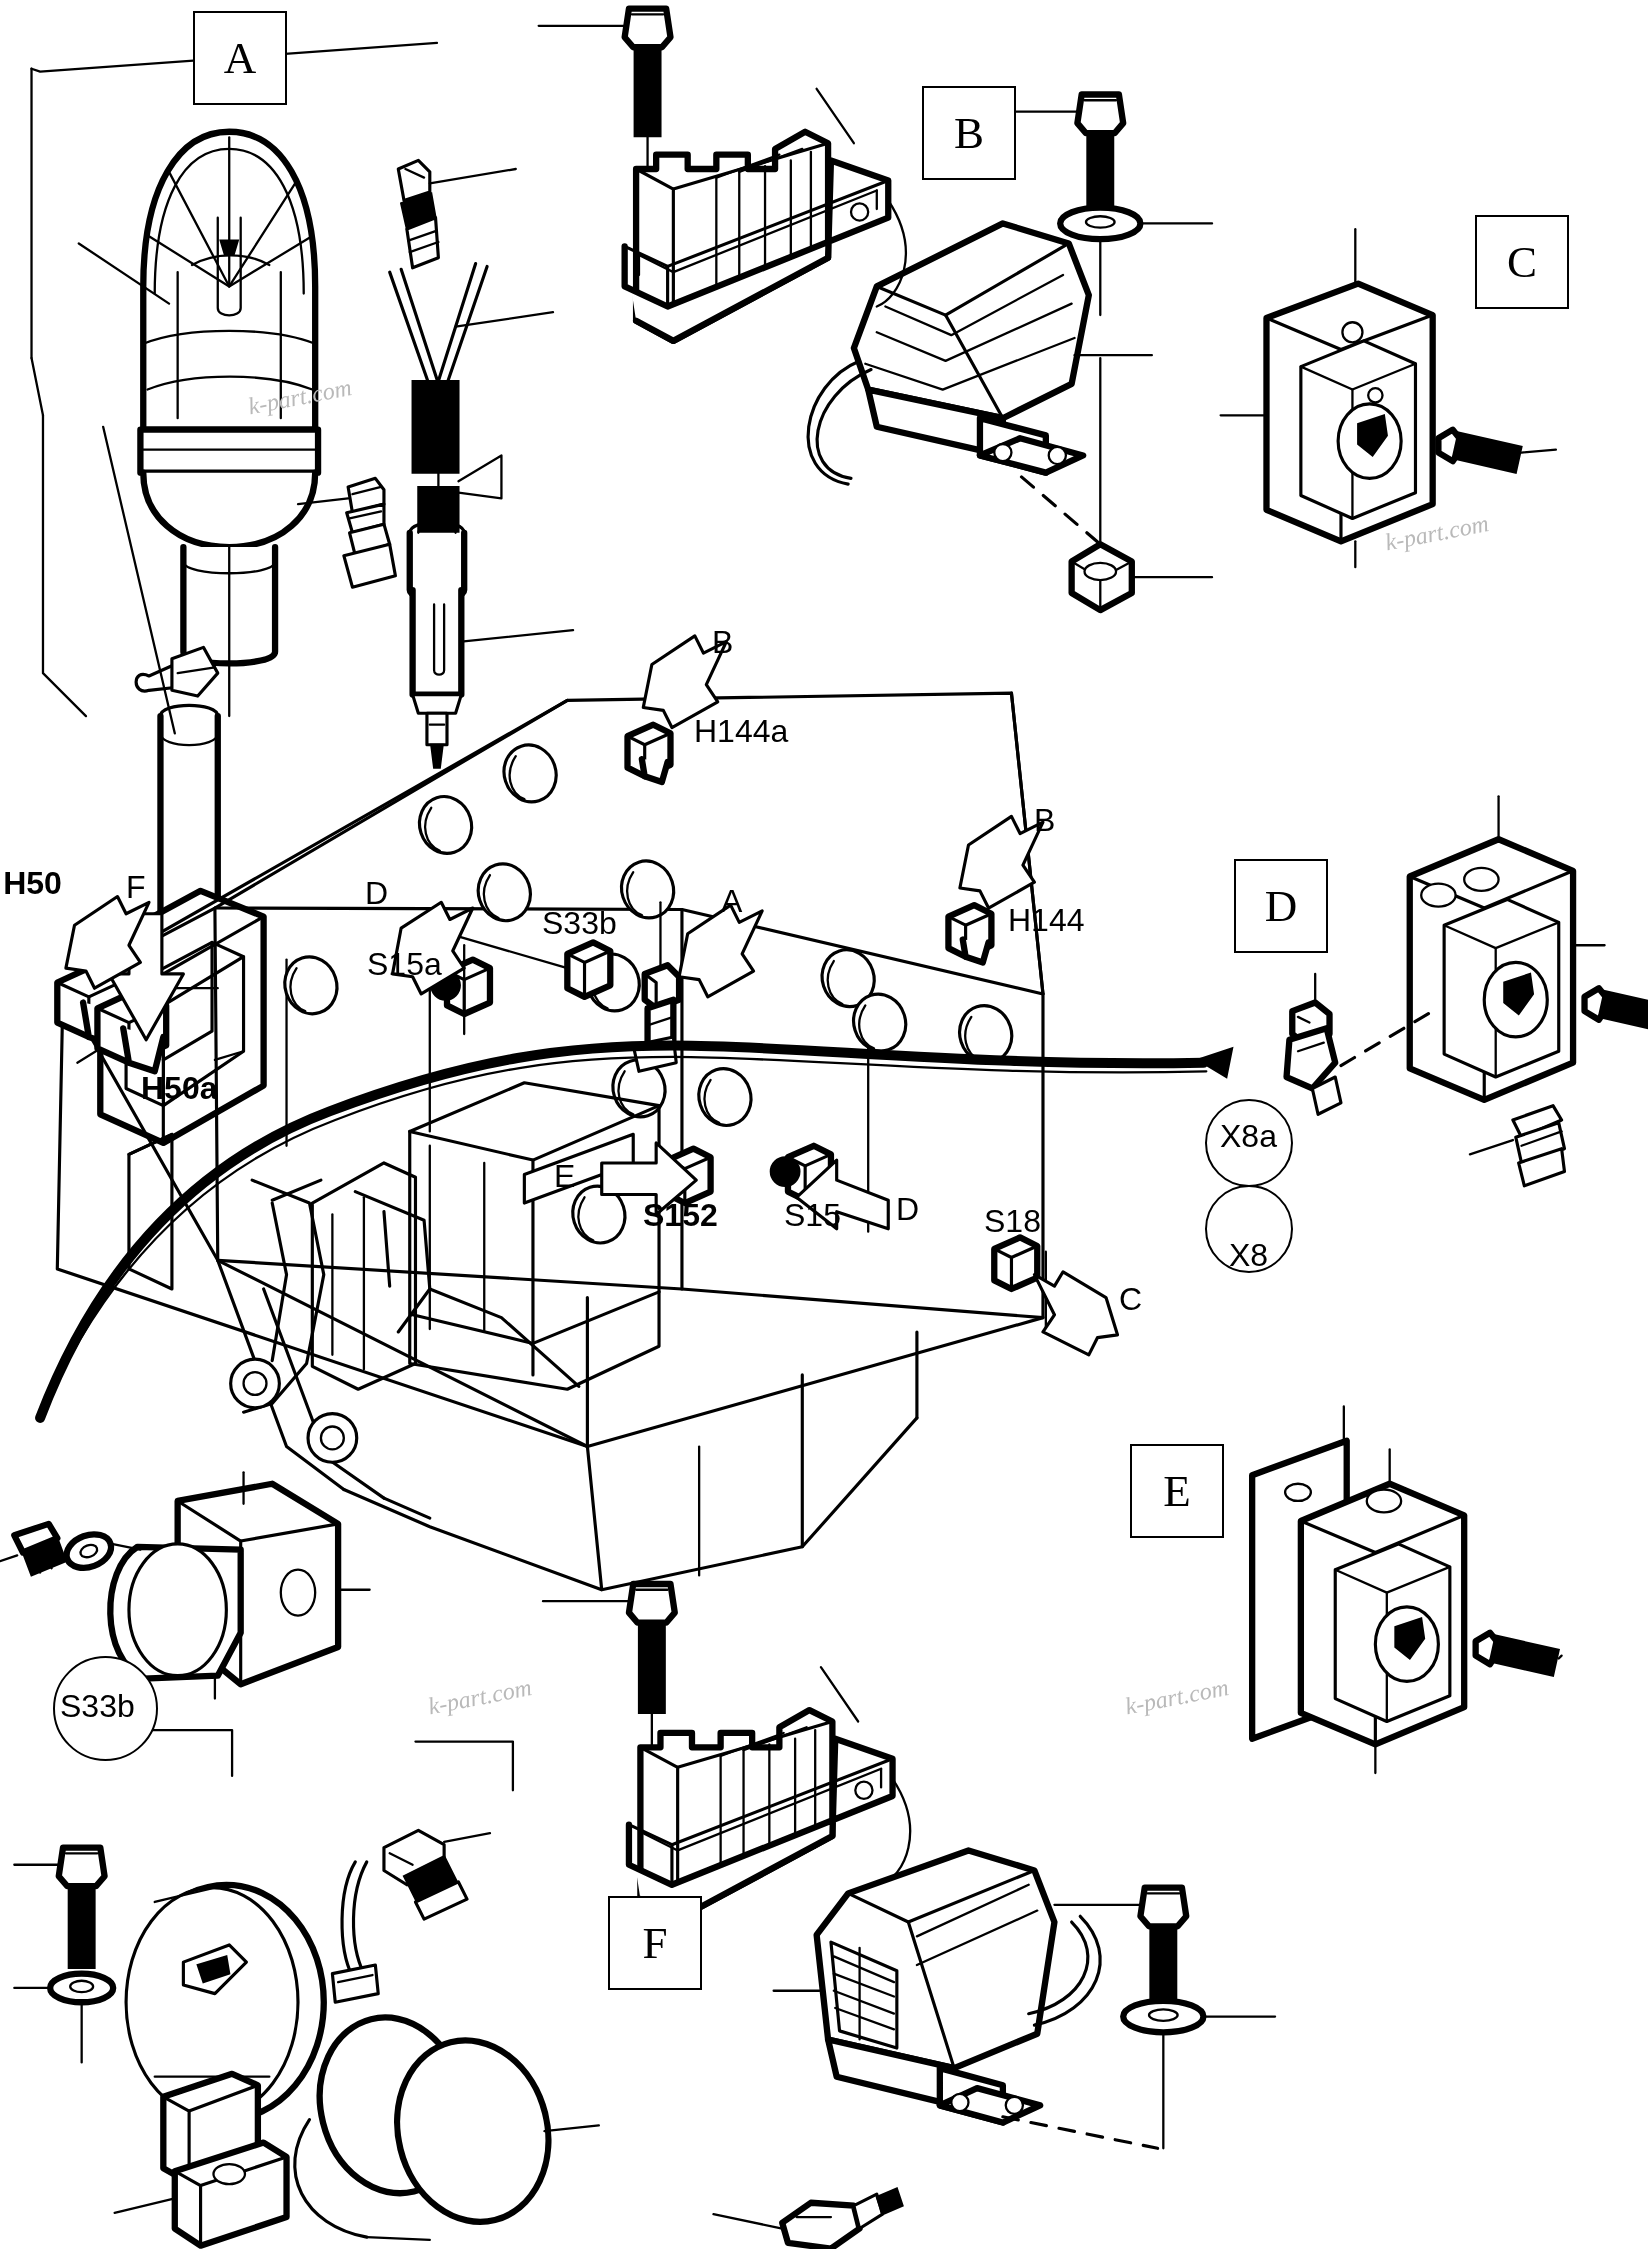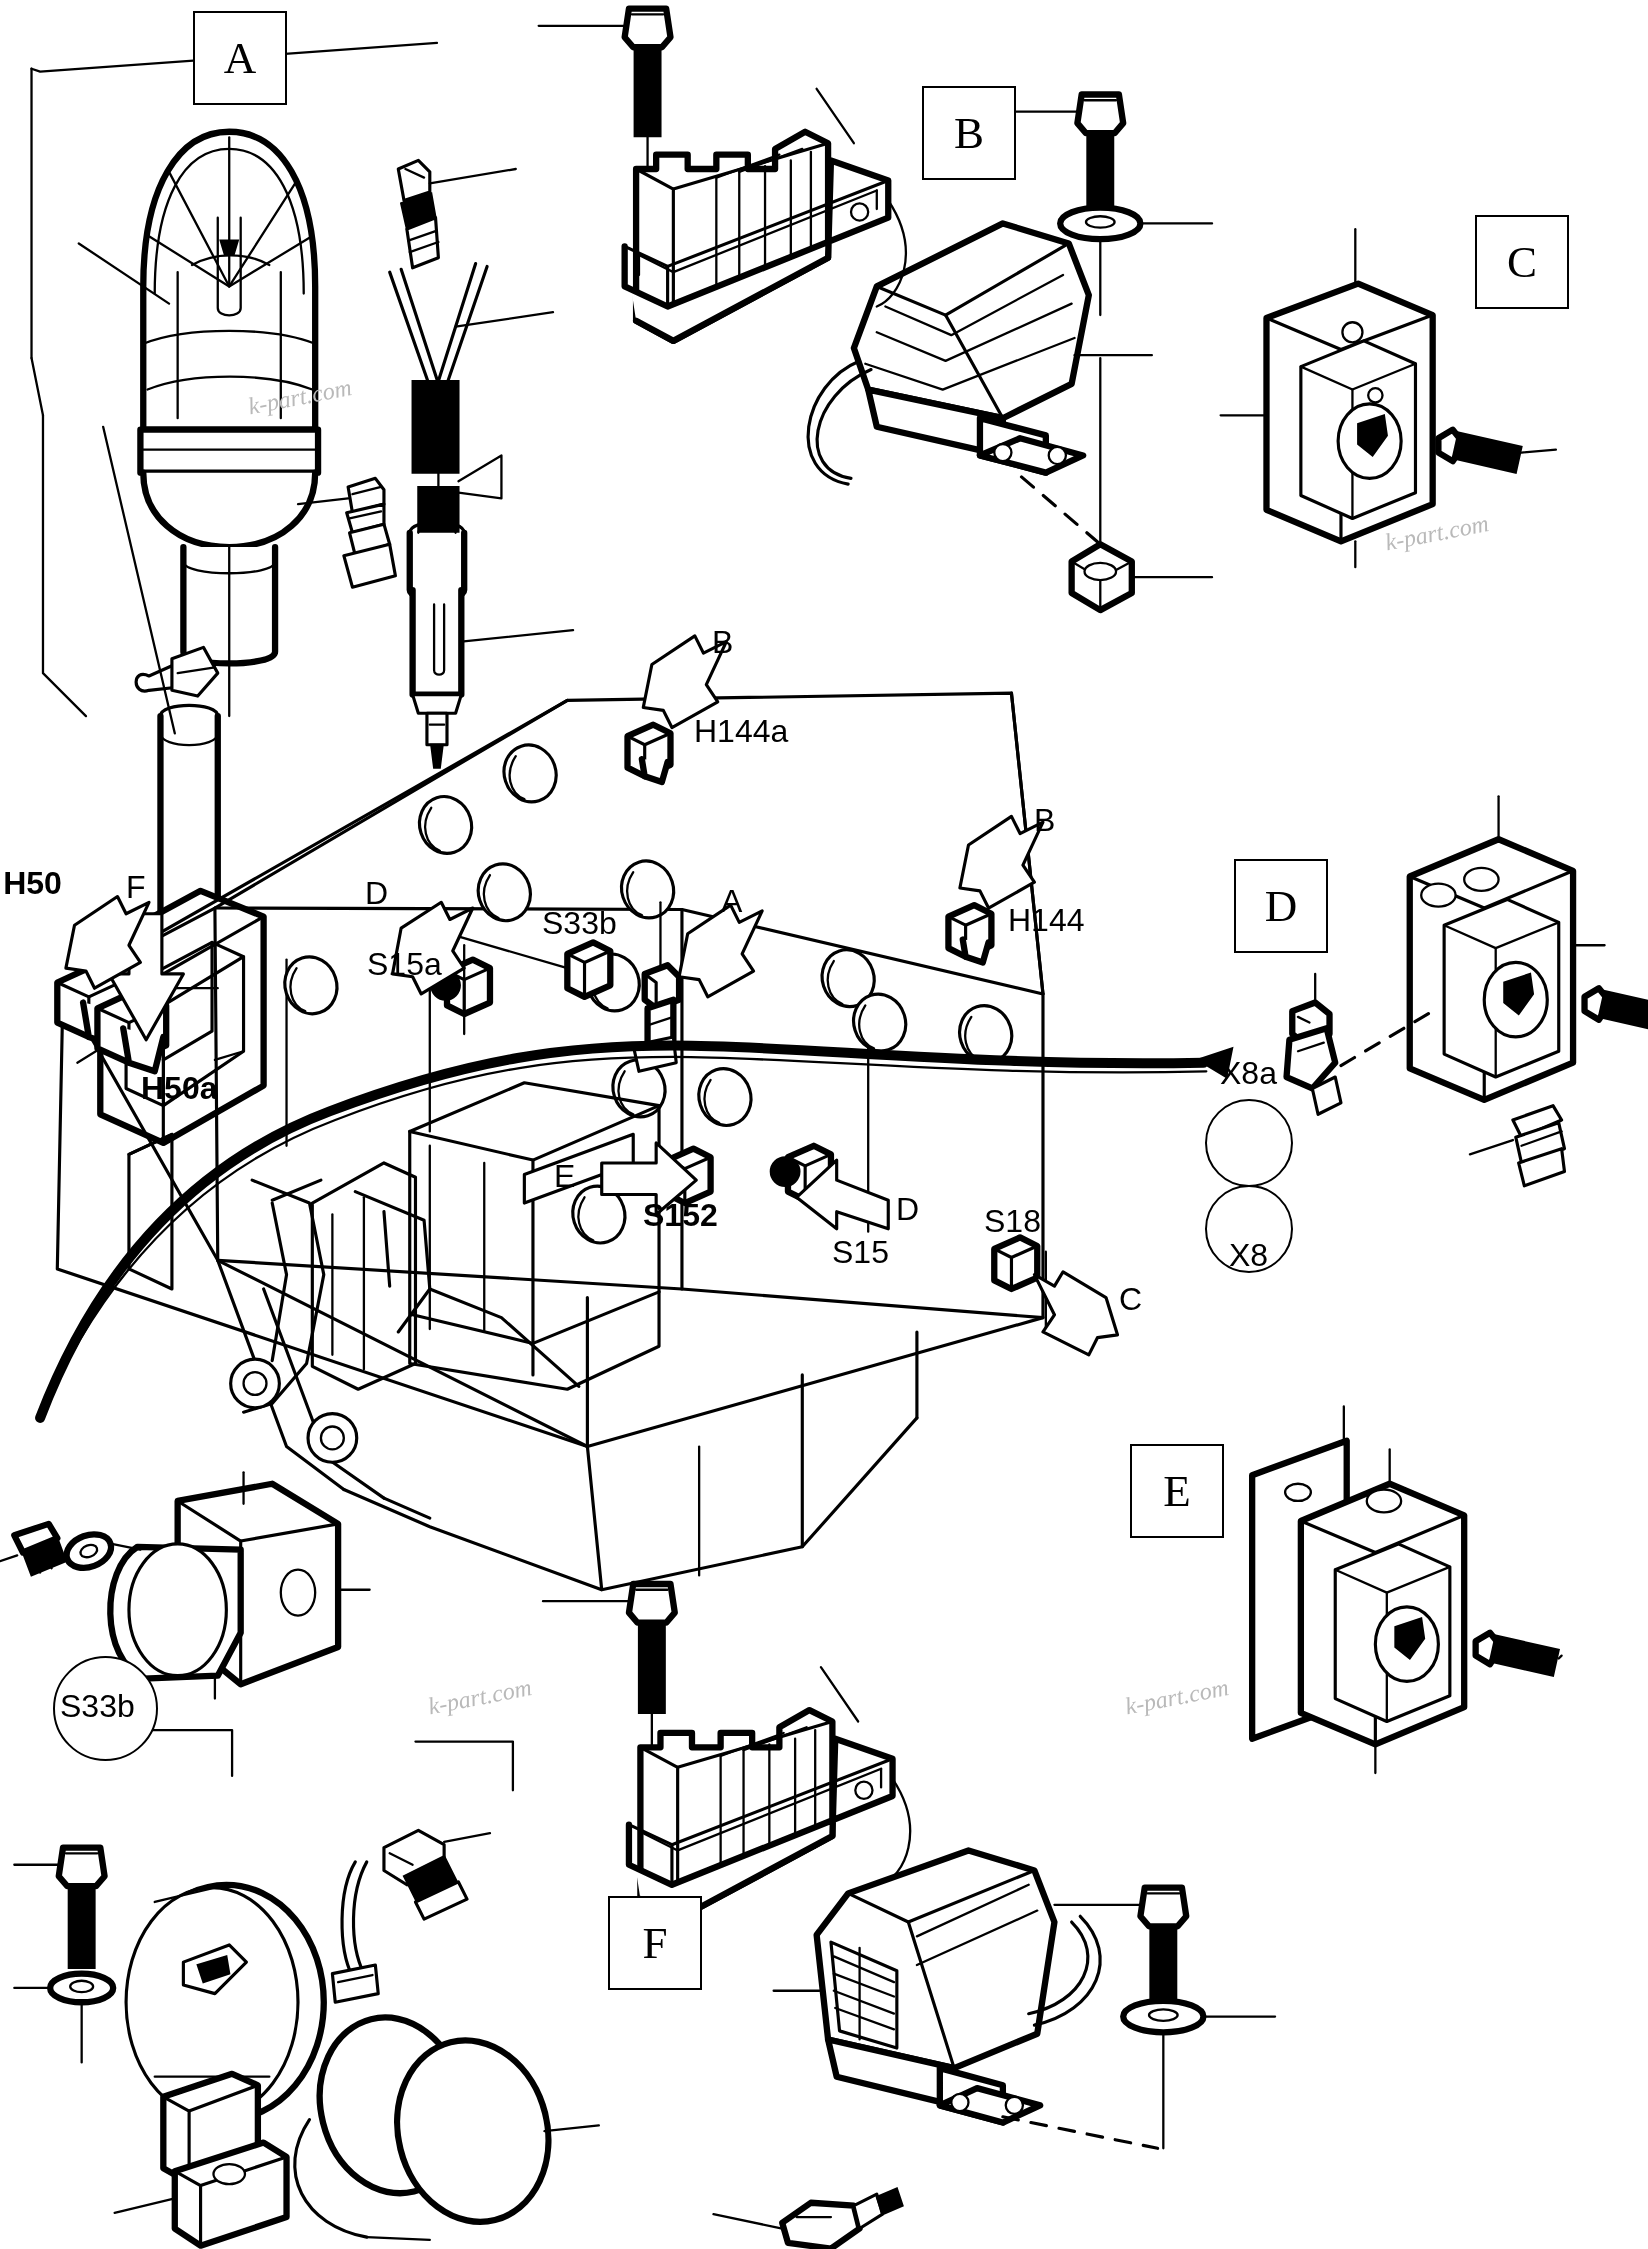--- a/index.html
+++ b/index.html
@@ -612,39 +612,39 @@
 <div class="boxlabel" style="left:922px;top:86px;width:90px;height:90px;">B</div>
 <div class="boxlabel" style="left:1475px;top:215px;width:90px;height:90px;">C</div>
 <div class="boxlabel" style="left:1234px;top:859px;width:90px;height:90px;">D</div>
 <div class="boxlabel" style="left:1130px;top:1444px;width:90px;height:90px;">E</div>
 <div class="boxlabel" style="left:608px;top:1896px;width:90px;height:90px;">F</div>
 
 <div class="circlabel" style="left:53px;top:1656px;width:101px;height:101px;"></div>
 <div class="lbl" style="left:60px;top:1690px;">S33b</div>
 
 <div class="circlabel" style="left:1205px;top:1099px;width:84px;height:84px;"></div>
-<div class="lbl" style="left:1220px;top:1057px;">X8a</div>
+<div class="lbl" style="left:1220px;top:1120px;">X8a</div>
 
 <div class="circlabel" style="left:1205px;top:1185px;width:84px;height:84px;"></div>
 <div class="lbl" style="left:1229px;top:1239px;">X8</div>
 
 <div class="lbl" style="left:3.2px;top:867px;font-weight:bold;">H50</div>
 <div class="lbl" style="left:126px;top:871px;">F</div>
 <div class="lbl" style="left:141px;top:1072px;font-weight:bold;">H50a</div>
 <div class="lbl" style="left:365px;top:877px;">D</div>
 <div class="lbl" style="left:367px;top:948px;">S15a</div>
 <div class="lbl" style="left:542px;top:907px;">S33b</div>
 <div class="lbl" style="left:721px;top:885px;">A</div>
 <div class="lbl" style="left:712px;top:626px;">B</div>
 <div class="lbl" style="left:694px;top:715px;">H144a</div>
 <div class="lbl" style="left:1034px;top:804px;">B</div>
 <div class="lbl" style="left:1008px;top:904px;text-align:center;">H144</div>
 <div class="lbl" style="left:554px;top:1160px;">E</div>
 <div class="lbl" style="left:643px;top:1199px;font-weight:bold;">S152</div>
-<div class="lbl" style="left:784px;top:1236px;margin-left:48px;">S15</div>
+<div class="lbl" style="left:784px;top:1199px;">S15</div>
 <div class="lbl" style="left:896px;top:1193px;">D</div>
 <div class="lbl" style="left:984px;top:1205px;">S18</div>
 <div class="lbl" style="left:1119px;top:1283px;">C</div>
 
 <div class="wm" style="left:246px;top:394px;">k-part.com</div>
 <div class="wm" style="left:1383px;top:530px;">k-part.com</div>
 <div class="wm" style="left:426px;top:1694px;">k-part.com</div>
 <div class="wm" style="left:1123px;top:1694px;">k-part.com</div>
 
 </div>

